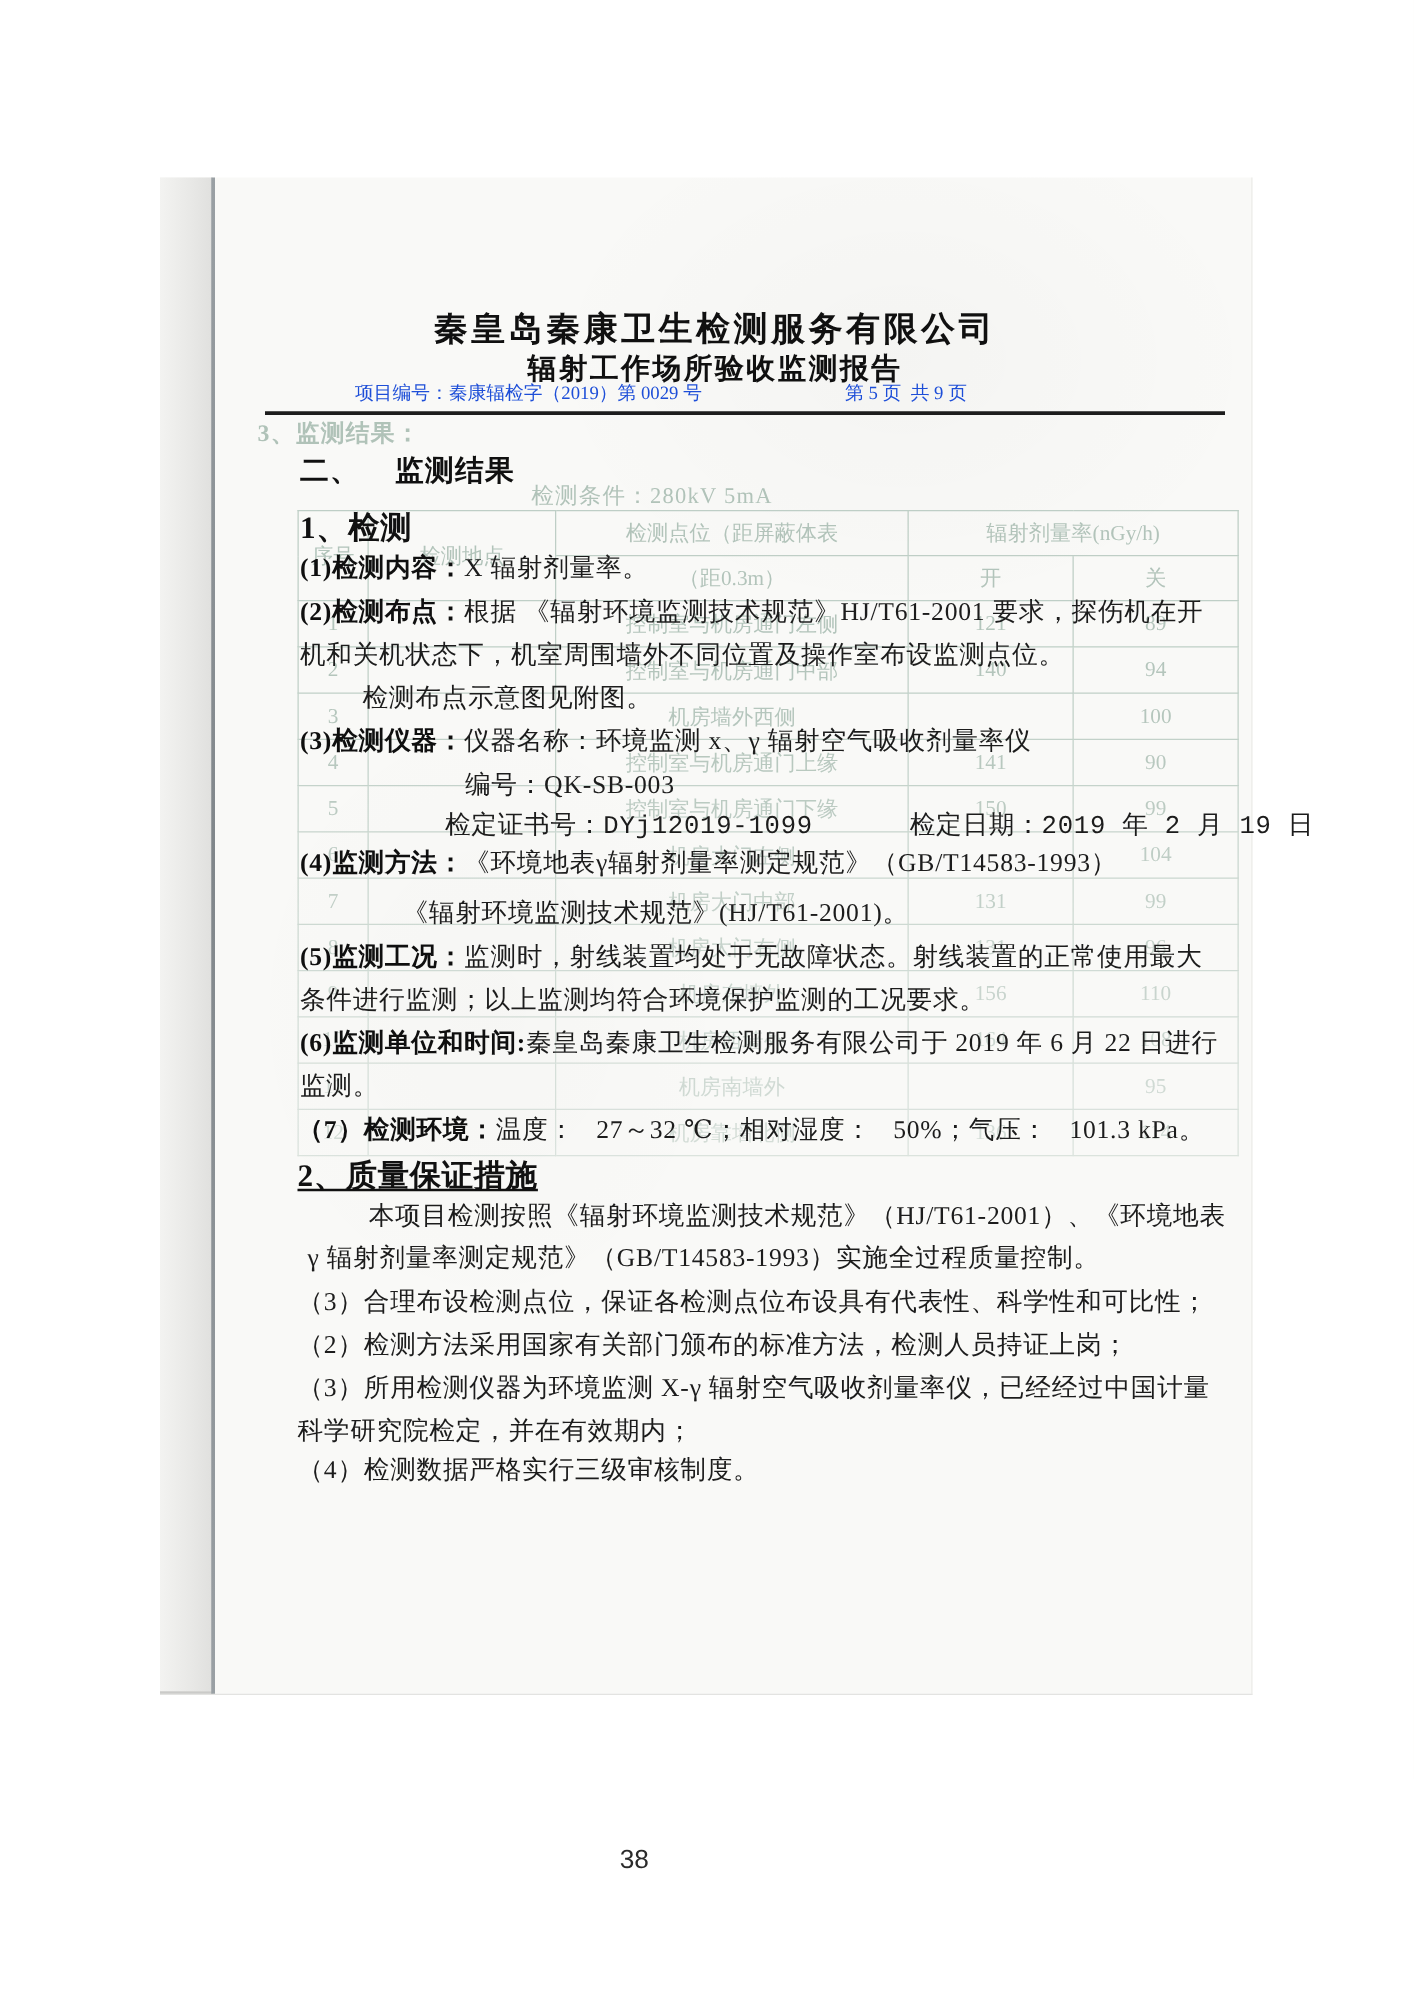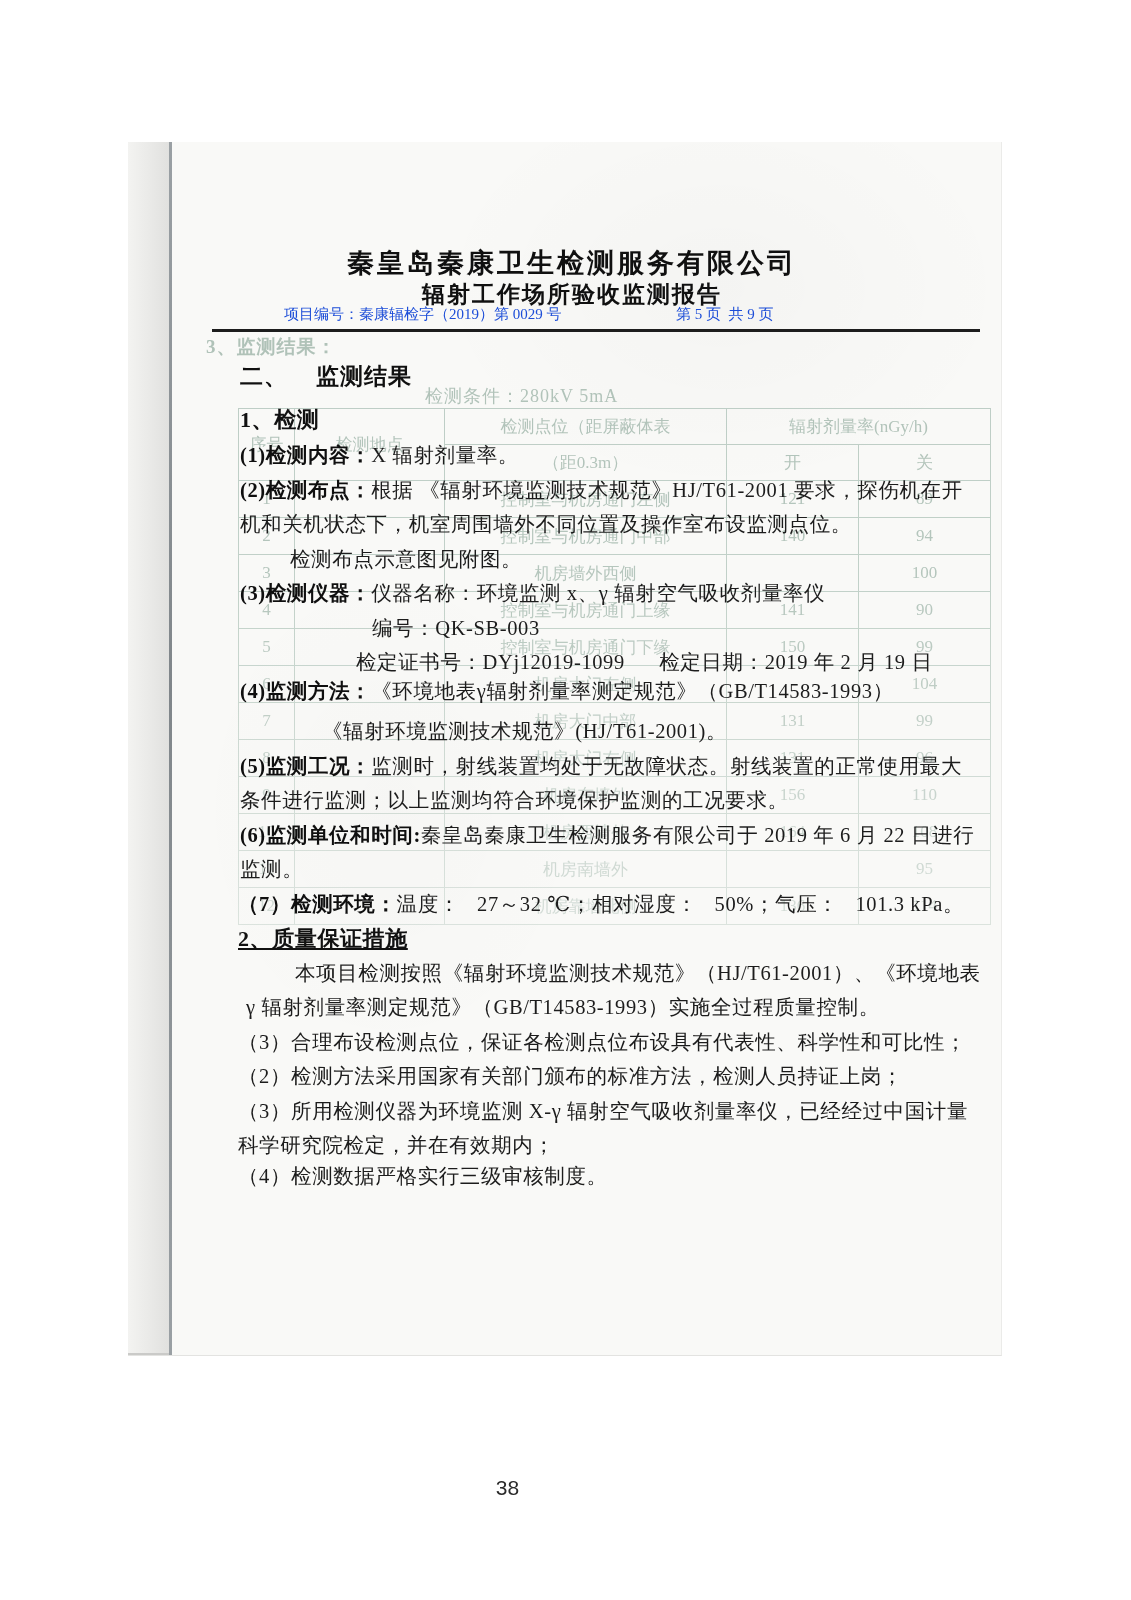--- a/index.html
+++ b/index.html
@@ -61,21 +61,21 @@
   }
   .rtitle {
     left:172px; top:279px; width:800px; text-align:center;
     font-size:23px; font-weight:700; letter-spacing:2px; color:#101010;
   }
   .meta { top:305px; font-size:15px; white-space:pre; color:#1d4ed8;margin-left:16px; }
   .rule { left:212px; top:329px; width:768px; height:3px; background:#1d1d1d; z-index:2; }
 
   .h-sec { left:240px; top:361px; font-size:23px; font-weight:700; letter-spacing:1px; color:#101010; white-space:pre; }
   .h-sec .gap { display:inline-block; width:28px; }
-  .h-sub { font-size:22px; font-weight:700; color:#111; white-space:pre; letter-spacing:0.6px; }
+  .h-sub { font-size:25px; font-weight:700; color:#111; white-space:pre; letter-spacing:0.6px; }
 
   .ln { white-space:pre; font-size:20.5px; line-height:28px; letter-spacing:0.6px; color:#1c1c1c; }
   .ln b { font-weight:700; color:#0f0f0f; }
 
   .pagenum {
     left:0; top:1476px; width:1015px; text-align:center;
     font-size:21px; color:#2b2b2b;
     font-family:"Liberation Sans","DejaVu Sans",sans-serif;
     z-index:2;
   }
@@ -221,21 +221,21 @@
 <div class="abs txt h-sec"><span>二、</span><span class="gap"></span><span>监测结果</span></div>
 
 <div class="abs txt h-sub" style="left:240px; top:405px;">1、检测</div>
 
 <p class="abs txt ln" style="left:240px; top:441px;"><b>(1)检测内容：</b><span>X 辐射剂量率。</span></p>
 <p class="abs txt ln" style="left:240px; top:475.5px;"><b>(2)检测布点：</b><span>根据 《辐射环境监测技术规范》HJ/T61-2001 要求，探伤机在开</span></p>
 <p class="abs txt ln" style="left:240px; top:510px;"><b></b><span>机和关机状态下，机室周围墙外不同位置及操作室布设监测点位。</span></p>
 <p class="abs txt ln" style="left:290px; top:544.5px;"><b></b><span>检测布点示意图见附图。</span></p>
 <p class="abs txt ln" style="left:240px; top:579px;"><b>(3)检测仪器：</b><span>仪器名称：环境监测 x、γ 辐射空气吸收剂量率仪</span></p>
 <p class="abs txt ln" style="left:372px; top:613.5px;"><b></b><span>编号：QK-SB-003</span></p>
-<p class="abs txt ln" style="left:356px; top:648px;"><b></b><span>检定证书号：DYj12019-1099      检定日期：2019 年 2 月 19 日</span></p>
+<p class="abs txt ln" style="left:356px; top:648px;font-family:Liberation Mono, monospace;"><b></b><span>检定证书号：DYj12019-1099      检定日期：2019 年 2 月 19 日</span></p>
 <p class="abs txt ln" style="left:240px; top:677px;"><b>(4)监测方法：</b><span>《环境地表γ辐射剂量率测定规范》（GB/T14583-1993）</span></p>
 <p class="abs txt ln" style="left:322px; top:717px;"><b></b><span>《辐射环境监测技术规范》(HJ/T61-2001)。</span></p>
 <p class="abs txt ln" style="left:240px; top:751.5px;"><b>(5)监测工况：</b><span>监测时，射线装置均处于无故障状态。射线装置的正常使用最大</span></p>
 <p class="abs txt ln" style="left:240px; top:786px;"><b></b><span>条件进行监测；以上监测均符合环境保护监测的工况要求。</span></p>
 <p class="abs txt ln" style="left:240px; top:820.5px;"><b>(6)监测单位和时间:</b><span>秦皇岛秦康卫生检测服务有限公司于 2019 年 6 月 22 日进行</span></p>
 <p class="abs txt ln" style="left:240px; top:855px;"><b></b><span>监测。</span></p>
 <p class="abs txt ln" style="left:238px; top:889.5px;"><b>（7）检测环境：</b><span>温度：   27～32 ℃；相对湿度：   50%；气压：   101.3 kPa。</span></p>
 
 <div class="abs txt h-sub" style="left:238px; top:924px;text-decoration:underline;">2、质量保证措施</div>
 

